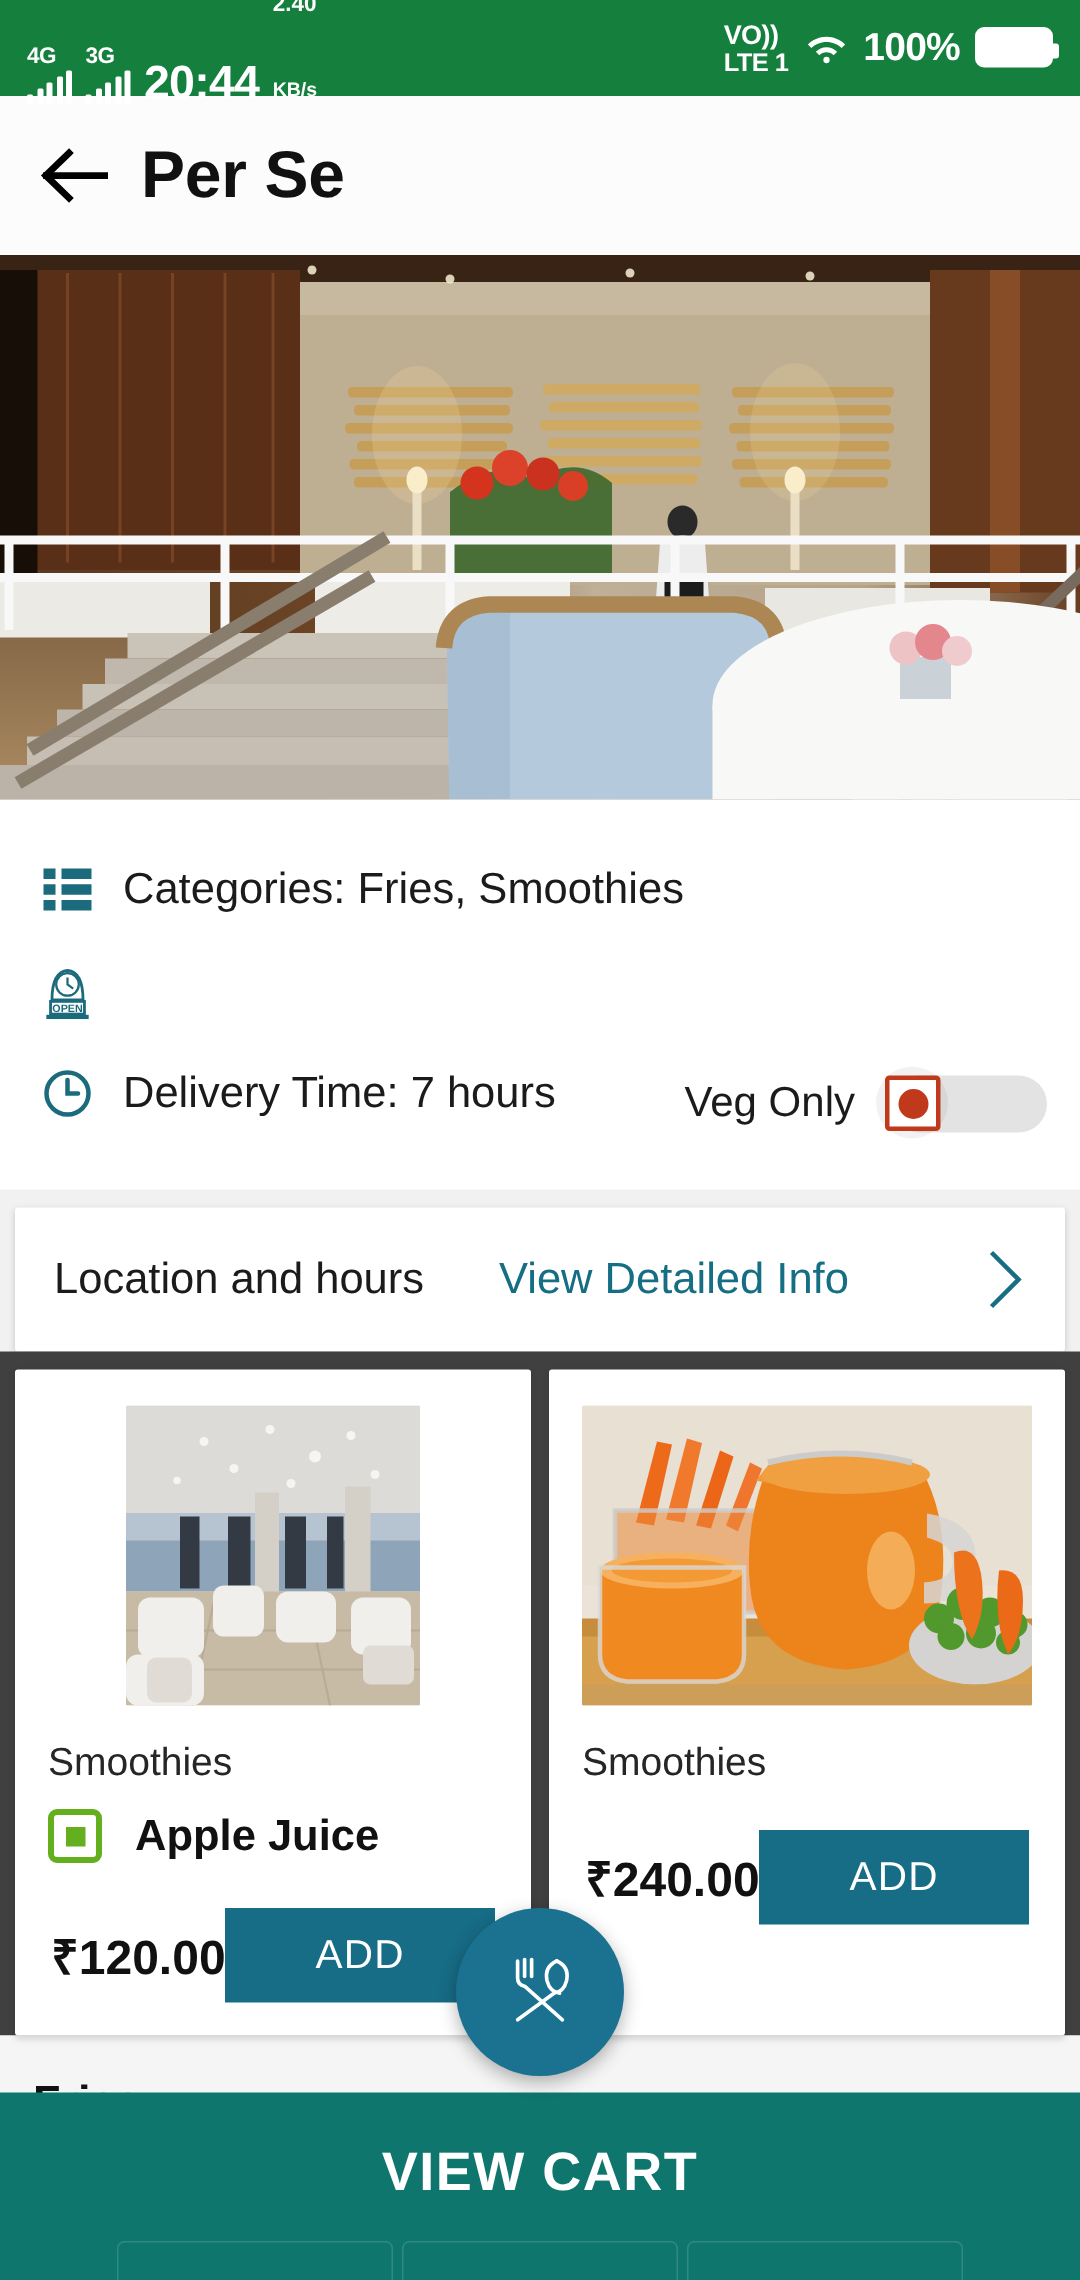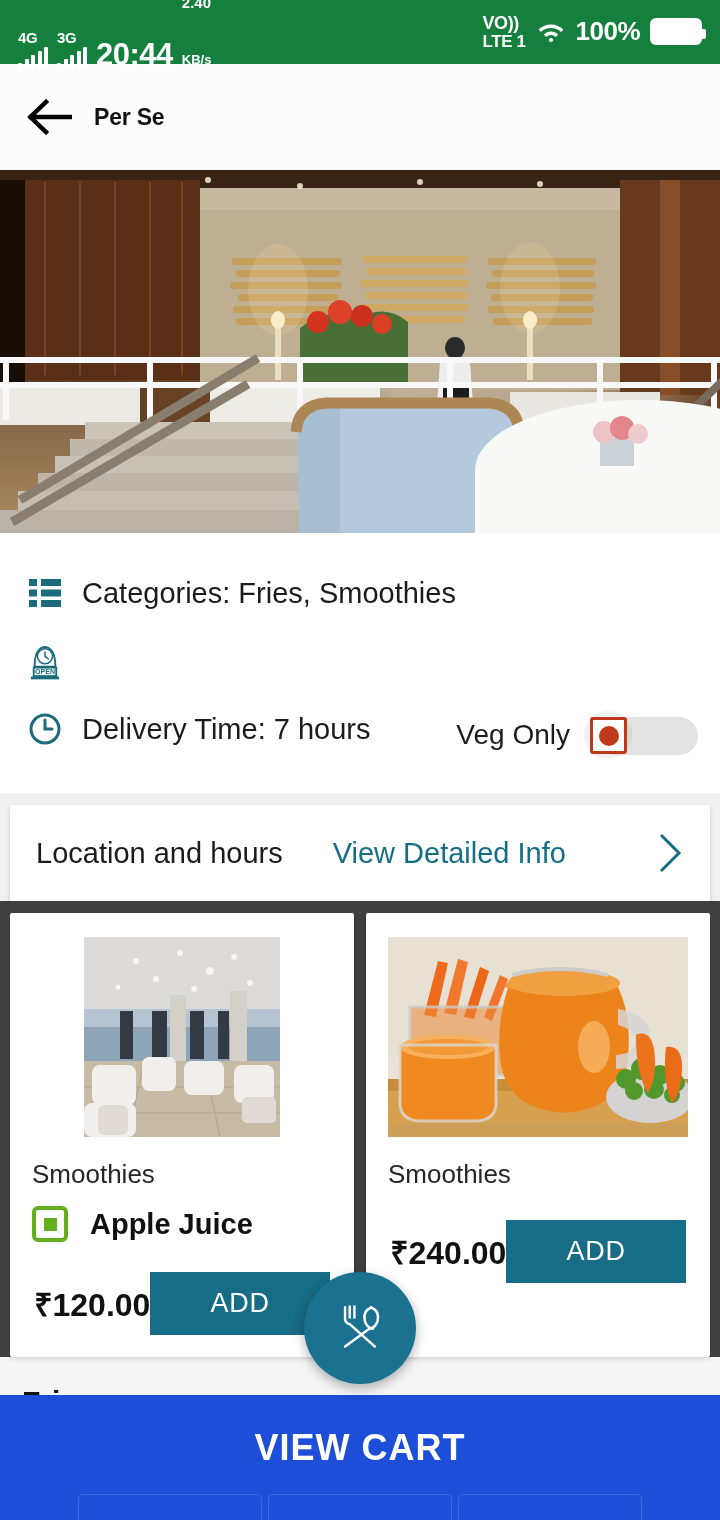--- a/index.html
+++ b/index.html
@@ -45,21 +45,21 @@
     content: ""; position: absolute; right: -7px; top: 8px;
     width: 4px; height: 10px; background: #fff; border-radius: 0 2px 2px 0;
   }
 
   
   .appbar {
     height: 106px; background: #fcfcfc; display: flex; align-items: center;
     padding: 0 0 0 26px; gap: 22px;
   }
   .back-arrow { width: 46px; height: 40px; flex: none; cursor: pointer;}
-  .app-title { font-size: 23px; font-weight: bold; color: #111; letter-spacing: -0.2px;}
+  .app-title { font-size: 44px; font-weight: bold; color: #111; letter-spacing: -0.2px;}
 
   
   .hero { position: relative; width: 720px; height: 363px; overflow: hidden; background: #6b5440; }
   .hero svg { display:block; width: 720px; height: 363px; }
 
   
   .infoblock { background: #fff; padding: 26px 0 30px 0; position: relative; }
   .inforow { display: flex; align-items: center; gap: 18px; padding: 0 26px; height: 68px; }
   .inforow .ico { width: 38px; height: 38px; flex: none; display: flex; align-items: center; justify-content: center;}
   .inforow .txt { font-size: 29px; color: #1b1b1b; }
@@ -135,21 +135,21 @@
   .fab {
     position: absolute; left: 304px; top: 1272px;
     width: 112px; height: 112px; border-radius: 50%; background: #1a7290;
     box-shadow: 0 4px 12px rgba(0,0,0,0.3);
     display: flex; align-items: center; justify-content: center; cursor: pointer; z-index: 30;
   }
 
   
   .viewcart {
     position: absolute; left: 0; bottom: 0; width: 720px; height: 125px;
-    background: #1d4ed8; color: #fff; cursor: pointer; z-index: 20;
+    background: #0f766e; color: #fff; cursor: pointer; z-index: 20;
   }
   .viewcart .vc-label {
     position: absolute; left: 0; top: 32px; width: 100%; text-align: center;
     font-size: 36px; font-weight: bold; letter-spacing: 1px;
   }
   .navhints { position: absolute; left: 0; bottom: 0; width: 100%; display: flex; gap: 6px; padding: 0 78px; }
   .navhints i { flex: 1; height: 26px; border: 1px solid rgba(255,255,255,0.14); border-bottom: none; border-radius: 5px 5px 0 0; display: block;}
 </style>
 </head>
 <body>

